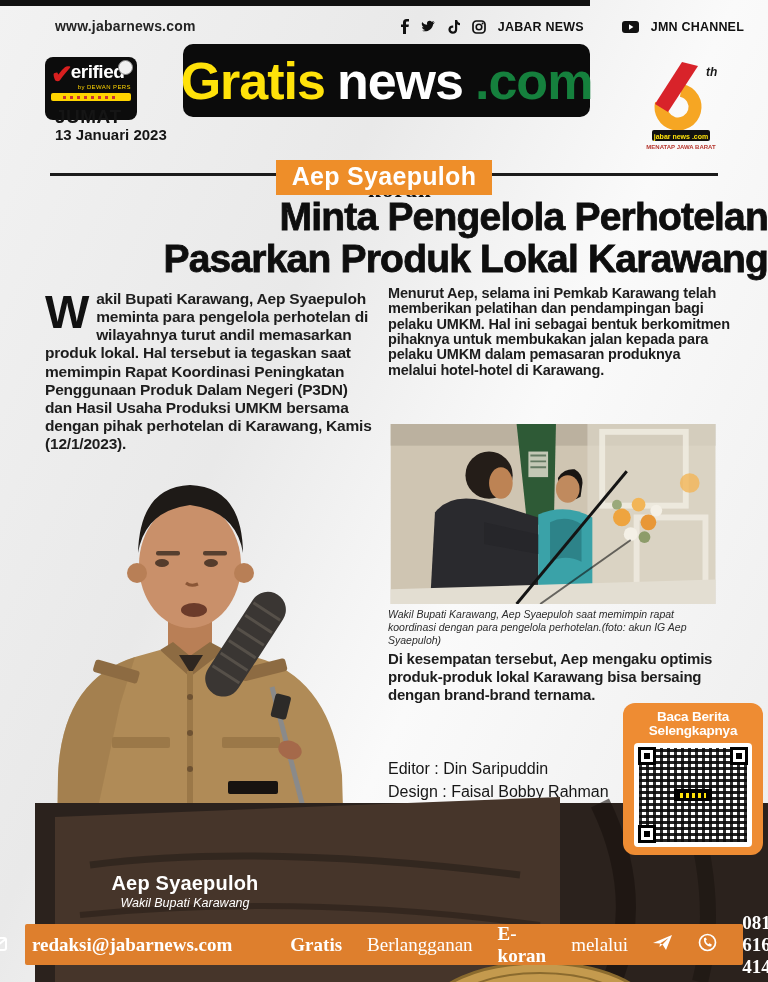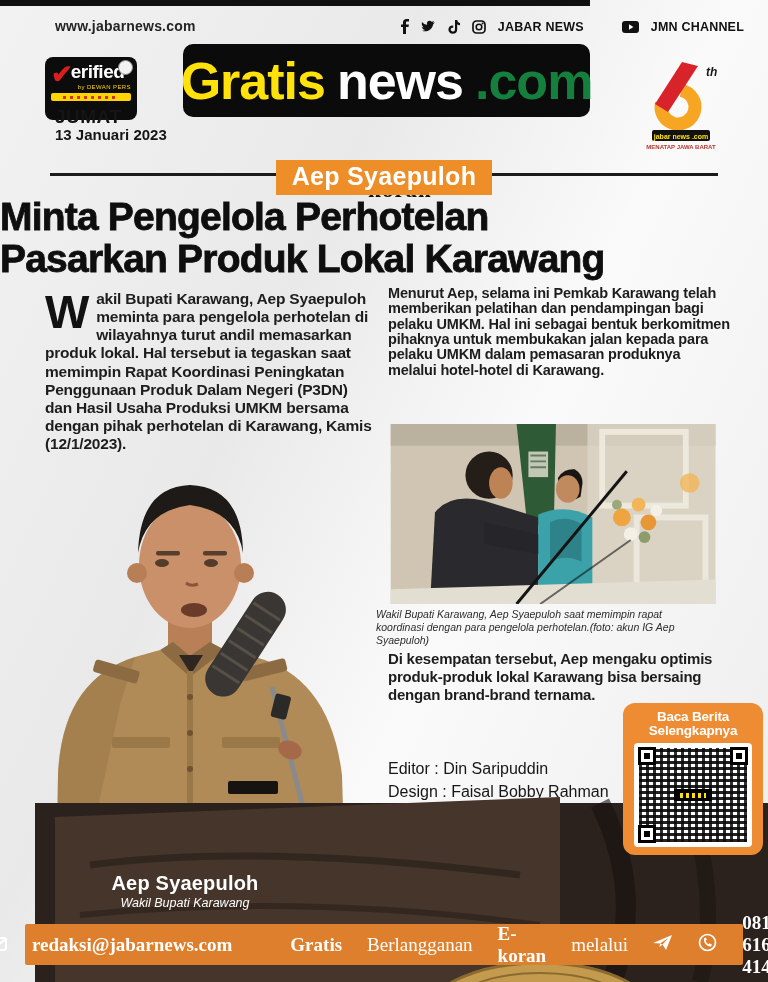--- a/index.html
+++ b/index.html
@@ -39,28 +39,28 @@
   .divider{left:50px;top:146px;width:668px;display:flex;align-items:center;}
   .divider .line{flex:1;height:2.5px;background:#1b1b1b;}
   .ekoran-label{display:flex;align-items:center;margin:0 38px;gap:7px;}
   .ekoran-label .e{width:25px;height:25px;background:#e8832b;color:#fff;border-radius:3px;
      font-family:"Liberation Serif",serif;font-weight:bold;font-size:19px;display:flex;align-items:center;justify-content:center;}
   .ekoran-label .k{font-family:"Liberation Serif",serif;font-weight:bold;font-size:23px;letter-spacing:1px;color:#111;margin-top:31px;}
 
   .kicker{left:0;top:160px;width:768px;text-align:center;}
   .kicker span{display:inline-block;background:#ee8e29;color:#fff;font-weight:bold;font-size:25px;padding:2px 16px 4px 16px;letter-spacing:.3px;}
 
-  .headline{left:0;top:196px;width:768px;text-align:left;font-weight:bold;font-size:39px;line-height:1.07;letter-spacing:-.8px;color:#0e0e0e;-webkit-text-stroke:.8px #0e0e0e;}
+  .headline{left:0;top:196px;width:768px;text-align:right;font-weight:bold;font-size:39px;line-height:1.07;letter-spacing:-.8px;color:#0e0e0e;-webkit-text-stroke:.8px #0e0e0e;}
 
   .colL{left:45px;top:290px;width:332px;font-size:15.5px;line-height:1.17;font-weight:600;color:#1d1d1d;letter-spacing:-.2px;}
   .dropcap{float:left;font-size:47px;line-height:.8;font-weight:bold;margin:3px 7px 0 0;color:#111;}
   .colR{left:388px;top:286px;width:344px;font-size:14.5px;line-height:1.06;font-weight:600;color:#1d1d1d;letter-spacing:-.2px;}
 
   .photoR{left:388px;top:424px;width:330px;height:180px;overflow:hidden;}
-  .caption{left:376px;top:608px;width:336px;font-size:10.5px;font-style:italic;line-height:1.25;color:#2c2c2c;}
+  .caption{left:388px;top:608px;width:336px;font-size:10.5px;font-style:italic;line-height:1.25;color:#2c2c2c;}
   .para3{left:388px;top:650px;width:344px;font-size:15px;line-height:1.2;font-weight:600;color:#1d1d1d;letter-spacing:-.2px;}
   .credits{left:388px;top:757px;font-size:16px;font-weight:normal;line-height:1.45;color:#161616;}
 
   .qrbox{left:607px;top:703px;width:140px;height:152px;background:#ee8c33;border-radius:12px;padding:7px 8px;box-sizing:border-box;z-index:5;margin-left:16px;}
   .qrbox .t{color:#fff;font-weight:bold;font-size:13.5px;line-height:1.05;text-align:center;letter-spacing:-.2px;}
   .qrcode{position:relative;margin:5px auto 0 auto;width:118px;height:104px;background:#fff;border-radius:4px;overflow:hidden;}
   .qrnoise{position:absolute;inset:5px;
     background:
      repeating-linear-gradient(0deg,rgba(10,10,10,.9) 0 3px,transparent 3px 6px),
      repeating-linear-gradient(90deg,rgba(10,10,10,.85) 0 3px,transparent 3px 7px),

